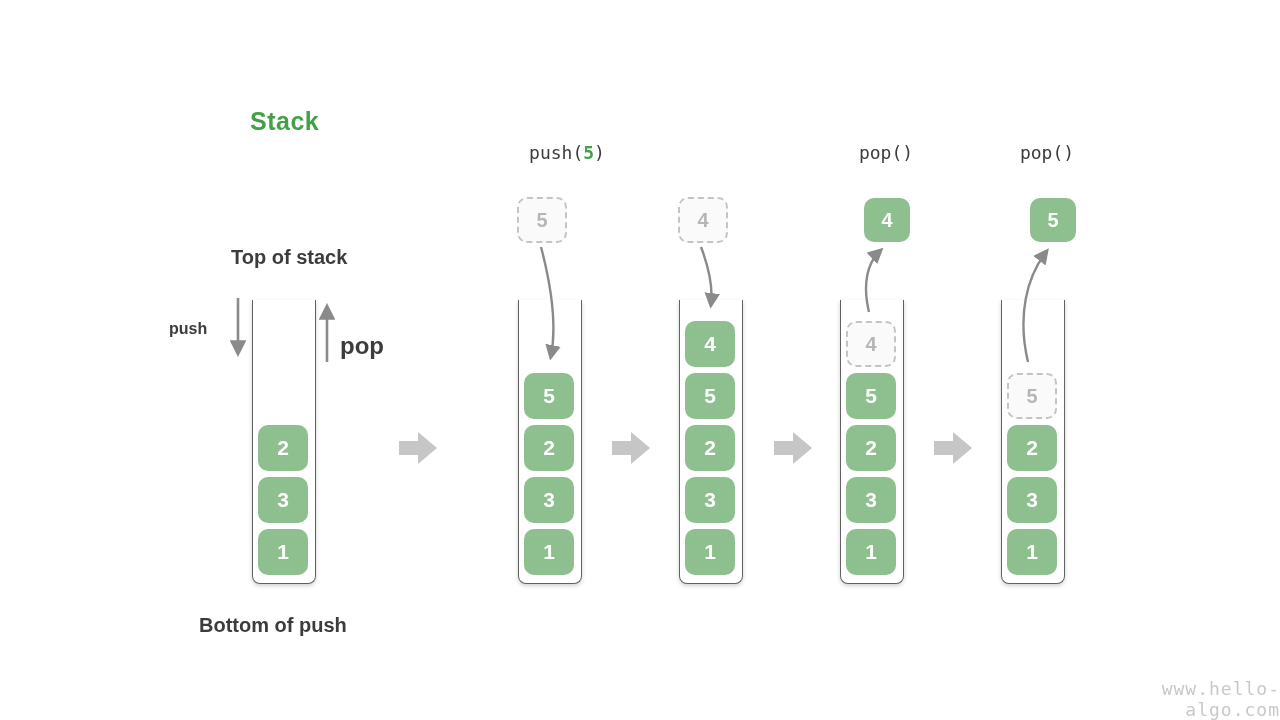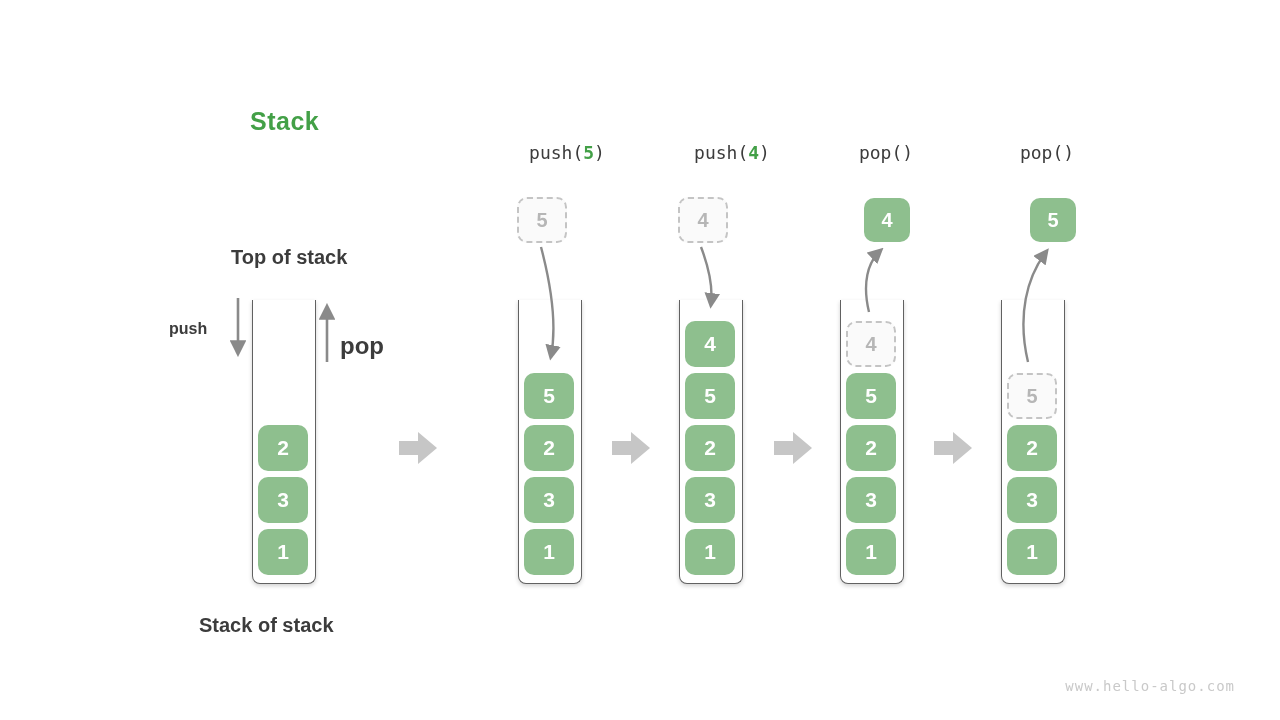--- a/index.html
+++ b/index.html
@@ -46,38 +46,37 @@
     box-sizing:border-box;
   }
   .float-solid{
     position:absolute;width:46px;height:44px;border-radius:10px;
     background:#8EBF8E;color:#ffffff;font-size:20px;font-weight:bold;
     display:flex;align-items:center;justify-content:center;
     box-sizing:border-box;
   }
   .overlay{position:absolute;left:0;top:0;pointer-events:none;}
   .watermark{
-    position:absolute;left:1035px;top:678px;width:200px;text-align:right;
-    font-family:"DejaVu Sans Mono", monospace;font-size:14px;color:#C9C9C9;
+    position:absolute;left:1080px;top:678px;width:200px;text-align:right;
+    font-family:"DejaVu Sans Mono", monospace;font-size:18px;color:#C9C9C9;
     letter-spacing:1px;
   }
 </style>
 </head>
 <body>
 
 <div class="canvas">
 
   <div class="title">Stack</div>
   <div class="side-label top-label">Top of stack</div>
-  <div class="side-label bottom-label">Stack of stack</div>
+  <div class="side-label bottom-label">Bottom of push</div>
   <div class="side-label push-label">push</div>
   <div class="side-label pop-label">pop</div>
 
   <div class="op-header" style="left:487px;"><span>push(</span><span class="arg">5</span><span>)</span></div>
-  <div class="op-header" style="left:652px;"><span>push(</span><span class="arg">4</span><span>)</span></div>
   <div class="op-header" style="left:806px;"><span>pop()</span></div>
   <div class="op-header" style="left:967px;"><span>pop()</span></div>
 
   <div class="ghost" style="left:517px;top:197px;">
       <span>5</span>
     </div>
   <div class="ghost" style="left:678px;top:197px;">
       <span>4</span>
     </div>
   <div class="float-solid" style="left:864px;top:198px;">

